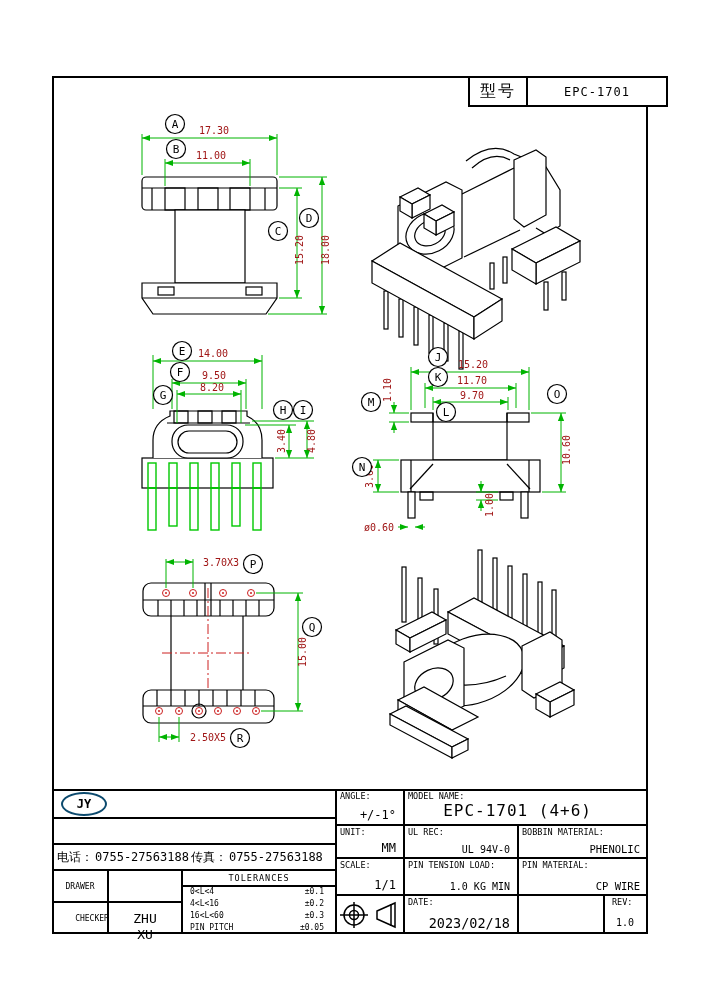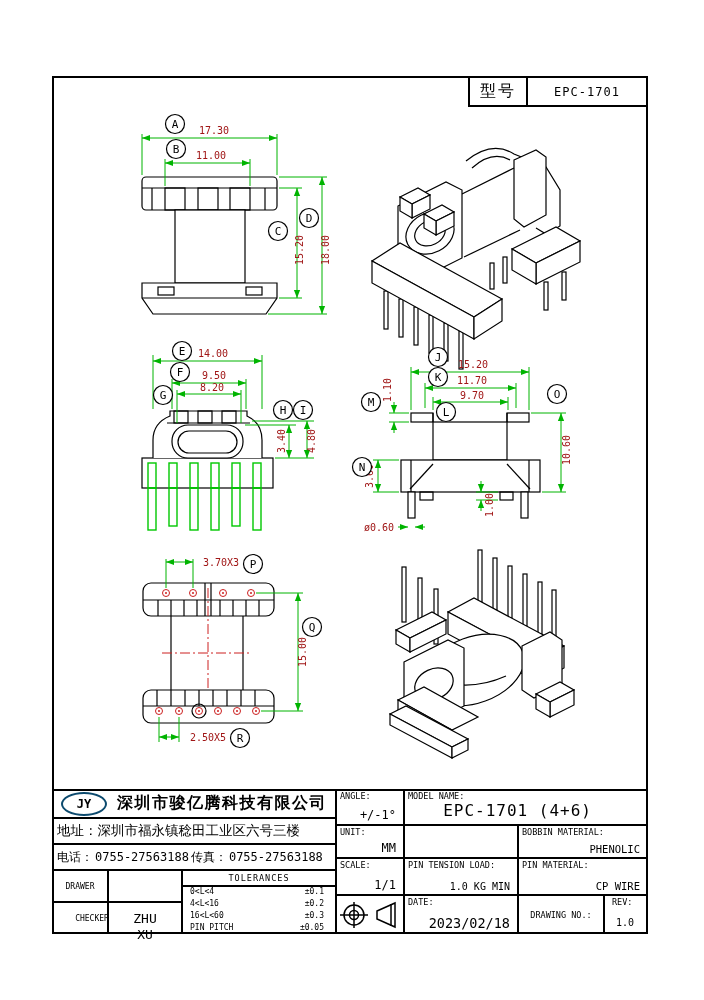--- a/index.html
+++ b/index.html
@@ -3,21 +3,21 @@
 <meta charset="utf-8">
 <style>
   html,body{margin:0;padding:0;background:#fff;}
   .page{position:relative;width:704px;height:1000px;background:#fff;overflow:hidden;
         font-family:"Liberation Sans",sans-serif;color:#000;}
   .frame{position:absolute;left:52px;top:76px;width:596px;height:858px;
          border:2px solid #000;box-sizing:border-box;}
   .draw{position:absolute;left:0;top:0;width:704px;height:1000px;}
 
   
-  .model-box{position:absolute;left:468px;top:76px;width:180px;height:31px;
+  .model-box{position:absolute;left:468px;top:76px;width:200px;height:31px;
              border:2px solid #000;box-sizing:border-box;display:flex;background:#fff;}
   .mb-label{width:58px;border-right:2px solid #000;box-sizing:border-box;display:flex;
             align-items:center;justify-content:center;font-size:16px;letter-spacing:2px;}
   .mb-value{flex:1;display:flex;align-items:center;justify-content:center;
             font-family:"DejaVu Sans Mono",monospace;font-size:12px;letter-spacing:1px;}
 
   
   .tb{position:absolute;left:52px;top:789px;width:596px;height:145px;}
   .tb-grid{position:absolute;left:0;top:0;width:596px;height:145px;}
   .cell{position:absolute;box-sizing:border-box;}
@@ -443,25 +443,20 @@
         <line x1="352" y1="0" x2="352" y2="145"></line>
         <line x1="56" y1="81" x2="56" y2="145"></line>
         <line x1="130" y1="81" x2="130" y2="145"></line>
         <line x1="466" y1="36" x2="466" y2="145"></line>
         <line x1="552" y1="106" x2="552" y2="145"></line>
       </g>
     </svg>
 
     <div class="cell c-company">
       <div class="jylogo">JY</div>
-      <div class="cname">深圳市骏亿腾科技有限公司</div>
-    </div>
-    <div class="cell c-address">
-      <span>地址：</span>
-      <span>深圳市福永镇稔田工业区六号三楼</span>
     </div>
     <div class="cell c-phone">
       <span>电话：</span>
       <span class="num">0755-27563188</span>
       <span class="fx">传真：</span>
       <span class="num">0755-27563188</span>
     </div>
 
     <div class="cell small-center" style="left:0;top:81px;width:56px;height:32px;font-size:8px;">DRAWER</div>
     <div class="cell small-center" style="left:56px;top:81px;width:74px;height:32px;font-size:13px;margin-top:48px;">XU</div>
@@ -510,36 +505,39 @@
           <polygon points="38,11 56,3 56,27 38,19"></polygon>
           <line x1="52" y1="4" x2="52" y2="26"></line>
         </g>
       </svg>
     </div>
 
     <div class="cell" style="left:352px;top:0;width:196px;height:36px;">
       <div class="lbl">MODEL NAME:</div>
       <div class="val bigval" style="bottom:5px;">EPC-1701 (4+6)</div>
     </div>
+    <div class="cell" style="left:352px;top:36px;width:114px;height:33px;">
+      <div class="lbl">UL REC:</div>
+      <div class="val" style="font-size:10px;">UL 94V-0</div>
+    </div>
     <div class="cell" style="left:466px;top:36px;width:130px;height:33px;">
       <div class="lbl">BOBBIN MATERIAL:</div>
       <div class="val" style="font-size:10.5px;">PHENOLIC</div>
     </div>
     <div class="cell" style="left:352px;top:69px;width:114px;height:37px;">
       <div class="lbl">PIN TENSION LOAD:</div>
       <div class="val" style="font-size:10px;margin-top:32px;">1.0 KG MIN</div>
     </div>
     <div class="cell" style="left:466px;top:69px;width:130px;height:37px;">
       <div class="lbl">PIN MATERIAL:</div>
       <div class="val" style="font-size:10.5px;">CP WIRE</div>
     </div>
     <div class="cell" style="left:352px;top:106px;width:114px;height:39px;">
       <div class="lbl">DATE:</div>
       <div class="val" style="font-size:13.5px;">2023/02/18</div>
     </div>
-    <div class="cell small-center" style="left:466px;top:106px;width:86px;height:39px;font-size:8.5px;">DRAWING NO.:</div>
     <div class="cell" style="left:552px;top:106px;width:44px;height:39px;">
       <div class="lbl" style="left:8px;">REV:</div>
       <div class="val" style="font-size:10px;right:14px;bottom:6px;">1.0</div>
     </div>
   </div>
 
 </div>
 
 </body></html>

